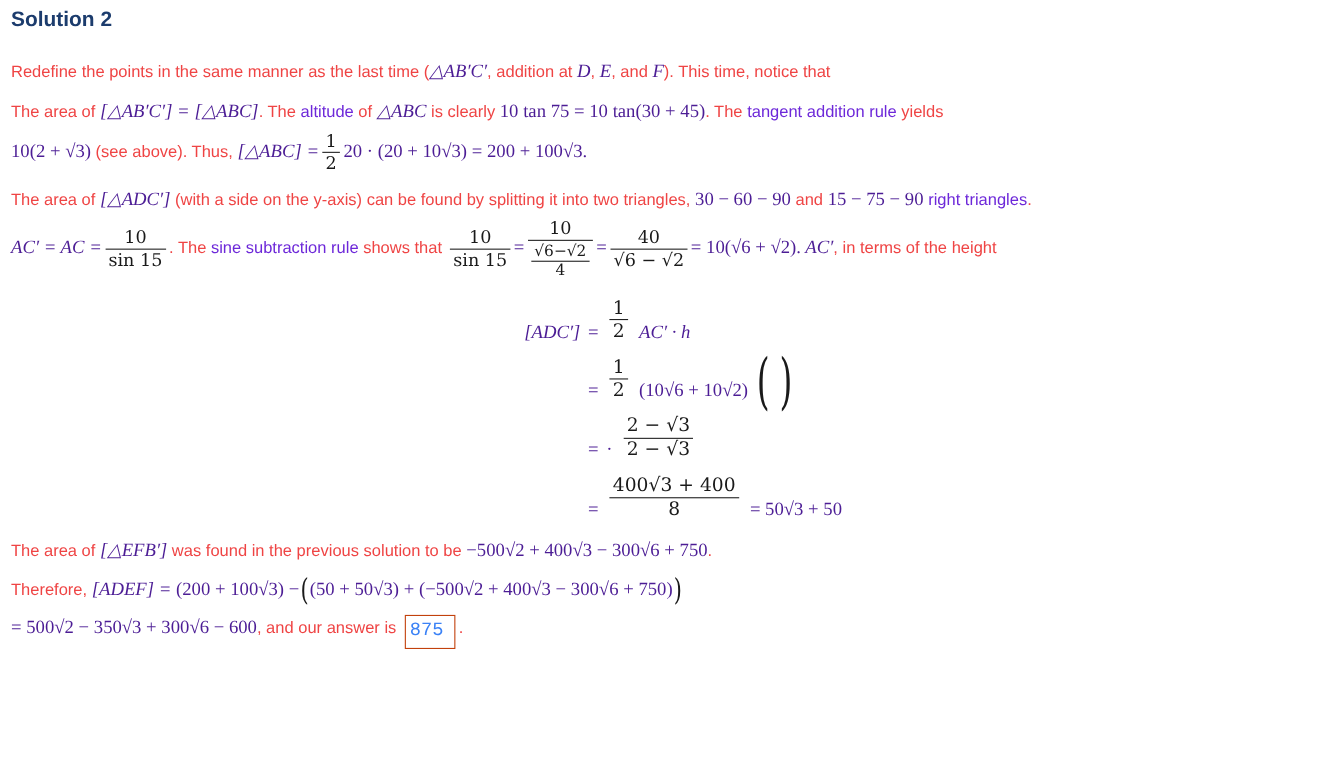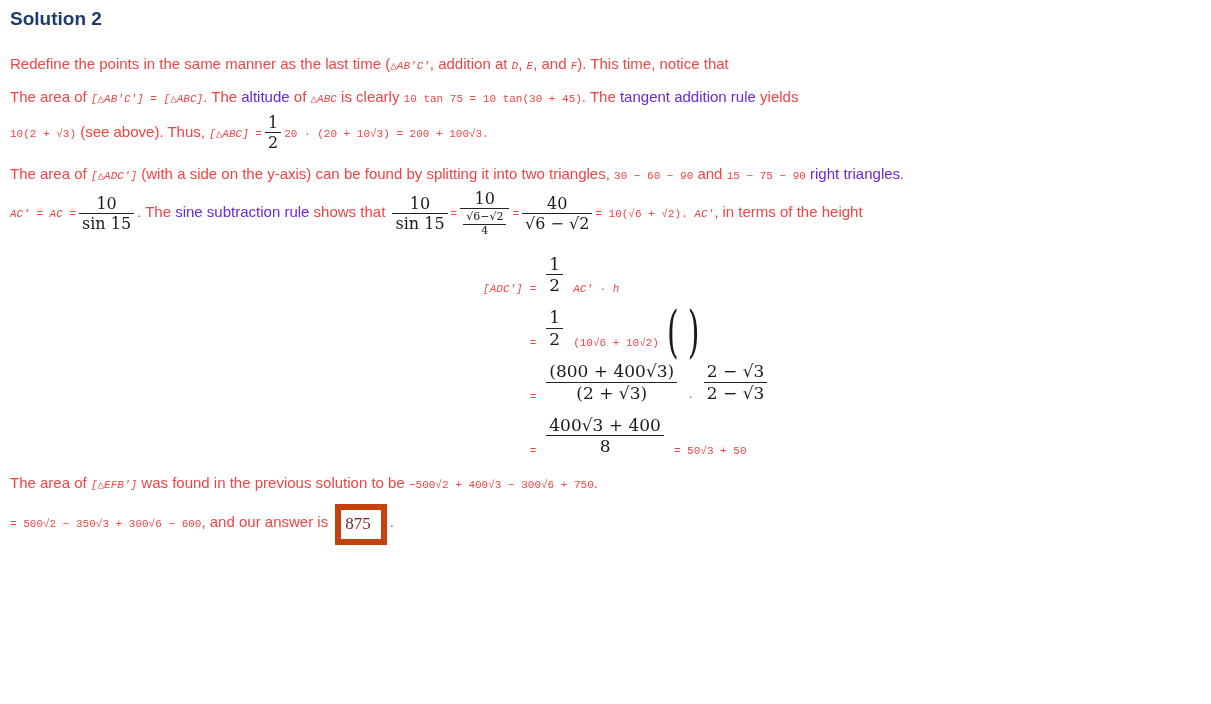--- a/index.html
+++ b/index.html
@@ -14,65 +14,65 @@
     font-size:19px;
     font-weight:bold;
     color:#1c3c6d;
     margin:2px 0 22px 0;
   }
   .para{margin:0 0 10px 0;line-height:1.55;}
   .pline{margin:4px 0;display:block;}
   .t{color:#ef4444;}
   a.wlink{color:#6d28d9;text-decoration:none;cursor:pointer;}
   .math{
-    font-family:Liberation Mono, monospace;
-    font-size:11px;
+    font-family:Liberation Serif, serif;
+    font-size:17px;
     white-space:nowrap;
-    color:#ef4444;
+    color:#4c1d95;
   }
   .it{font-style:italic;}
   
   .frac{
     display:inline-flex;
     flex-direction:column;
     text-align:center;
     vertical-align:middle;
     font-family:"DejaVu Serif",serif;
     font-size:16px;
     line-height:1.2;
     margin:0 3px;
     color:#1a1a1a;
   }
   .frac > .num{display:block;padding:0 3px;}
   .frac > .den{display:block;border-top:1px solid #222;padding:0 3px;}
-  .frac .frac{font-size:11px;margin:2px 0 0 0;line-height:1.15;}
+  .frac .frac{font-size:14px;margin:2px 0 0 0;line-height:1.15;}
   .frac .frac > .den{border-top:1px solid #222;}
   
   .eqblock{
     width:fit-content;
     margin:16px auto 14px auto;
     font-size:17px;
   }
   .eqblock .frac{font-size:17px;}
   .eqrow{display:flex;align-items:flex-end;margin:12px 0;gap:7px;}
   .eqrow .lhs{width:72px;text-align:right;flex:0 0 72px;}
   .bigp{
     display:inline-block;
     font-family:"DejaVu Serif",serif;
     font-weight:300;
     color:#1a1a1a;
   }
   .bigp.tall{font-size:30px;transform:scaleY(1.85);margin:0 1px;}
   .bigp.med{font-size:19px;transform:scaleY(1.45);display:inline-block;vertical-align:-2px;margin:0 1px;}
   .boxed{
     display:inline-block;
-    font-family:Liberation Serif, serif;
+    font-family:Liberation Mono, monospace;
     font-size:17px;
-    color:#7f1d1d;
-    border:6px solid #c2410c;
+    color:#3b82f6;
+    border:1px solid #c2410c;
     padding:1px 10px 2px 4px;
     margin:0 3px;
     vertical-align:-2px;
   }
 </style>
 </head>
 <body>
 
 <div class="page">
 
@@ -127,24 +127,20 @@
           <span class="num">1</span>
           <span class="den">2</span>
         </span>
         <span class="math">(10√6 + 10√2)</span>
         <span class="bigp tall">(</span>
         <span class="bigp tall">)</span>
     </div>
     <div class="eqrow">
       <span class="lhs"></span>
         <span class="math">=</span>
-        <span class="frac">
-          <span class="num">(800 + 400√3)</span>
-          <span class="den">(2 + √3)</span>
-        </span>
         <span class="math">·</span>
         <span class="frac">
           <span class="num">2 − √3</span>
           <span class="den">2 − √3</span>
         </span>
     </div>
     <div class="eqrow">
       <span class="lhs"></span>
         <span class="math">=</span>
         <span class="frac">
@@ -153,16 +149,17 @@
         </span>
         <span class="math">= 50√3 + 50</span>
     </div>
   </div>
 
   <div class="para">
     <span class="pline"><span class="t">The area of </span><span class="math it">[△EFB′]</span><span class="t"> was found in the previous solution to be </span><span class="math">−500√2 + 400√3 − 300√6 + 750</span><span class="t">.</span></span>
   </div>
 
   <div class="para">
+    <span class="pline"><span class="t">Therefore, </span><span class="math it">[ADEF] =</span><span class="math"> (200 + 100√3) −</span><span class="bigp med">(</span><span class="math">(50 + 50√3) + (−500√2 + 400√3 − 300√6 + 750)</span><span class="bigp med">)</span></span>
     <span class="pline"><span class="math">= 500√2 − 350√3 + 300√6 − 600</span><span class="t">, and our answer is </span><span class="boxed">875</span><span class="t">.</span></span>
   </div>
 
 </div>
 
 </body></html>

